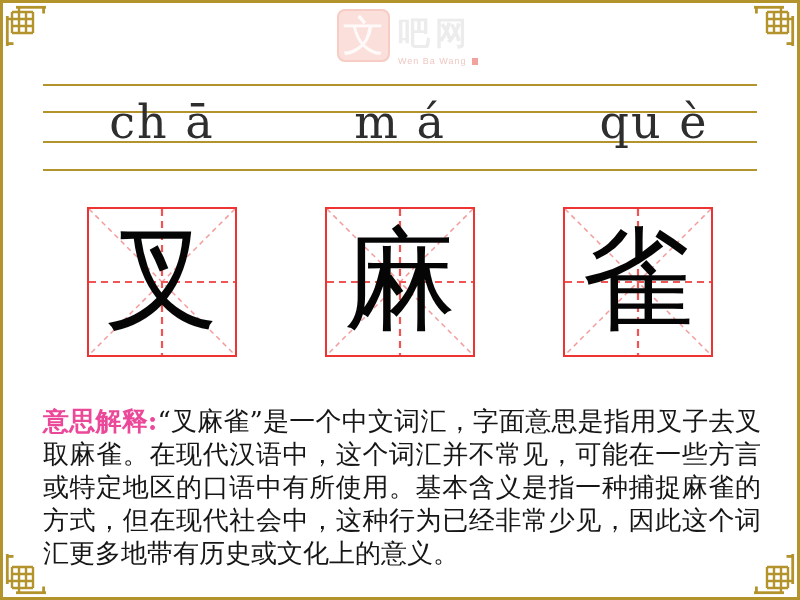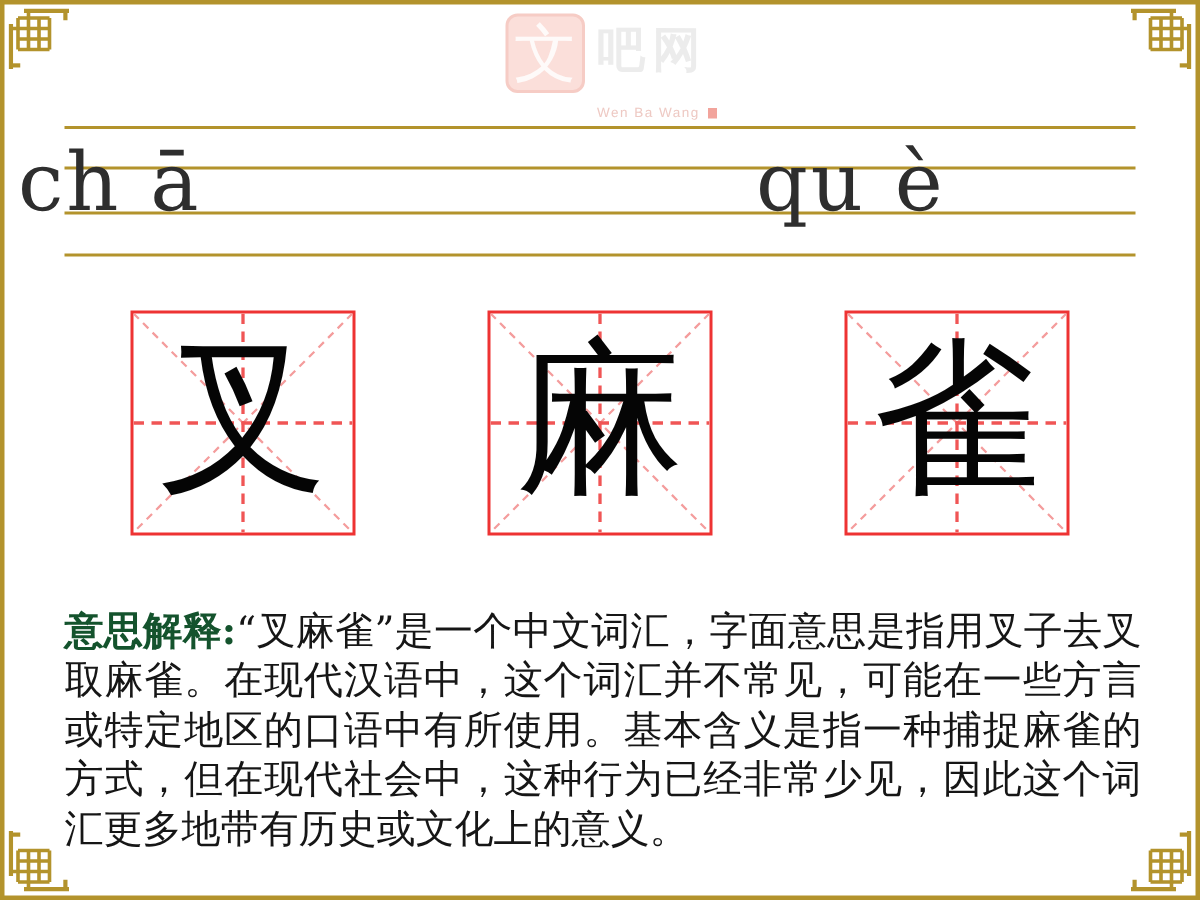--- a/index.html
+++ b/index.html
@@ -22,50 +22,50 @@
     box-sizing:border-box;display:flex;align-items:center;justify-content:center;
   }
   .seal span{font-size:42px;color:#ffffff;opacity:.85;font-family:"DejaVu Serif", serif;}
   .wm-right{margin-left:8px;position:relative;width:80px;}
   .wm-name{
     font-size:32px;font-weight:bold;color:#ececec;letter-spacing:5px;
     font-family:"DejaVu Serif", serif;line-height:40px;margin-top:4px;white-space:nowrap;
   }
   .wm-pinyin{
     font-size:9px;color:#eec9c3;letter-spacing:1px;display:flex;align-items:center;
-    font-family:"Liberation Sans", sans-serif;margin-top:17px;white-space:nowrap;
+    font-family:"Liberation Sans", sans-serif;margin-top:3px;white-space:nowrap;
   }
   .wm-dot{display:inline-block;width:7px;height:7px;background:#f2a49c;margin-left:5px;}
   
   .staff-line{position:absolute;left:43px;width:714px;height:2px;background:#b3932c;}
   .l1{top:84px;} .l2{top:111px;} .l3{top:141px;} .l4{top:169px;}
   .pinyin{
-    position:absolute;top:93px;width:300px;height:58px;line-height:58px;text-align:left;
-    font-family:"DejaVu Serif", serif;font-size:54px;color:#2e2e2e;letter-spacing:2px;
+    position:absolute;top:93px;width:300px;height:58px;line-height:58px;text-align:center;
+    font-family:"DejaVu Serif", serif;font-size:46px;color:#2e2e2e;letter-spacing:2px;
   }
   .p1{left:12px;} .p2{left:250px;} .p3{left:504px;}
   
   .hanzi-box{
     position:absolute;top:207px;width:150px;height:150px;box-sizing:border-box;
     border:2px solid #ee3333;background:#fff;
   }
   .b1{left:87px;} .b2{left:325px;} .b3{left:563px;}
   .hanzi-box svg{position:absolute;inset:0;width:100%;height:100%;}
   .hanzi{
     position:absolute;inset:0;display:flex;align-items:center;justify-content:center;
     font-family:"DejaVu Serif", serif;font-size:112px;color:#050505;line-height:1;
     padding-bottom:6px;
   }
   
   .definition{
     position:absolute;left:43px;top:405px;width:718px;margin:0;
     font-family:"DejaVu Serif", serif;font-size:26px;line-height:33px;color:#161616;
     text-align:justify;
   }
-  .definition strong{font-weight:bold;color:#14532d;}
+  .definition strong{font-weight:bold;color:#ec4899;}
 </style>
 </head>
 <body>
 
 <div class="page">
 
   <svg width="0" height="0" style="position:absolute" aria-hidden="true">
     <defs>
       <g id="cornerfret" fill="none" stroke="#b3932c">
         <path d="M46 7.3 H16" stroke-width="2.8"></path>
@@ -111,20 +111,21 @@
       </div>
     </div>
   </div>
 
   <div class="staff-line l1"></div>
   <div class="staff-line l2"></div>
   <div class="staff-line l3"></div>
   <div class="staff-line l4"></div>
 
   <div class="pinyin p1">ch ā</div>
+  <div class="pinyin p2">m á</div>
   <div class="pinyin p3">qu è</div>
 
   <div class="hanzi-box b1">
     <svg viewBox="0 0 146 146">
         <use href="#mizige"></use>
       </svg>
     <span class="hanzi">叉</span>
   </div>
   <div class="hanzi-box b2">
     <svg viewBox="0 0 146 146">

